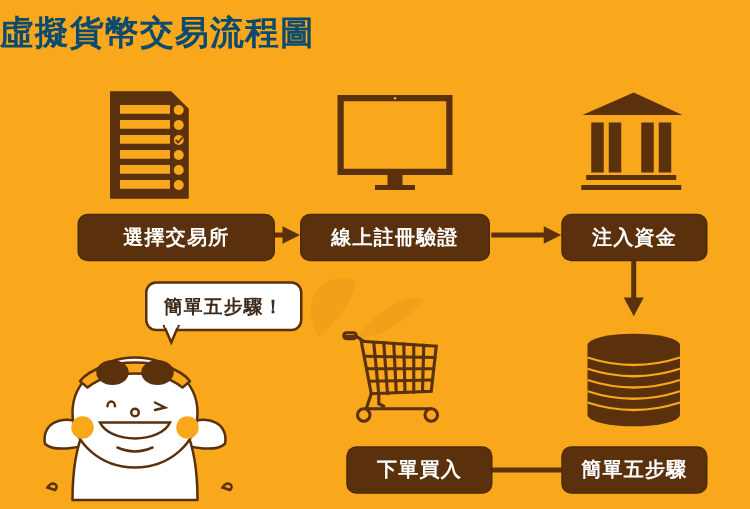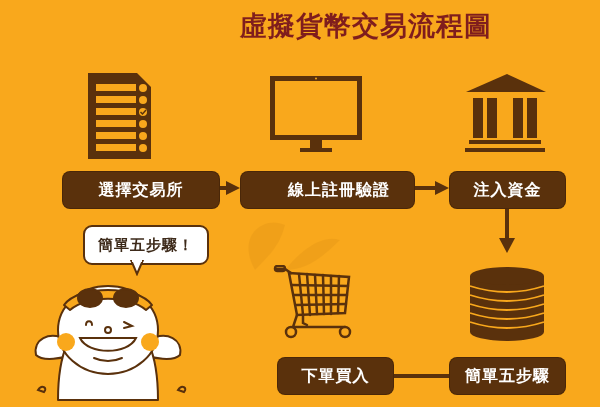--- a/index.html
+++ b/index.html
@@ -4,35 +4,35 @@
 <style>
   html, body { margin: 0; padding: 0; }
   body {
     width: 600px; height: 407px; overflow: hidden;
     background: #f9a81c;
     font-family: "DejaVu Sans", sans-serif;
     position: relative;
   }
   .title {
     position: absolute; left: 0; top: 8px; width: 492px;
-    text-align: right; font-size: 27px; font-weight: bold;
-    color: #7f1d1d; letter-spacing: 1px;
+    text-align: left; font-size: 27px; font-weight: bold;
+    color: #0c4a6e; letter-spacing: 1px;
   }
   .step {
     position: absolute; height: 36px; border-radius: 7px;
     background: #5a310c; color: #fff;
     font-size: 16px; font-weight: bold;
     display: flex; align-items: center; justify-content: center;
     letter-spacing: 1px;
     box-shadow: 0 0 0 1px #4a2708;
   }
   .icon { position: absolute; }
   .watermark { position: absolute; left: 235px; top: 215px; opacity: 0.5; }
   .bubble {
-    position: absolute; left: 83px; top: 225px; width: 122px; height: 36px;
+    position: absolute; left: 116px; top: 225px; width: 122px; height: 36px;
     background: #fff; border: 2px solid #5a310c; border-radius: 9px;
     display: flex; align-items: center; justify-content: center;
     font-size: 15px; font-weight: bold; color: #3d2a1a;
     letter-spacing: 1px;
   }
   .svgfull { position: absolute; left: 0; top: 0; }
 </style>
 </head>
 <body>
 
@@ -82,21 +82,21 @@
   <span>選擇交易所</span>
 </div>
 
 <svg class="icon" style="left:268px;top:74px" width="96" height="80">
   <rect x="2" y="2" width="92" height="64" fill="#5a310c"></rect>
   <rect x="7" y="7" width="82" height="54" fill="#f9a81c"></rect>
   <circle cx="48" cy="4.5" r="1" fill="#f9a81c"></circle>
   <rect x="42" y="66" width="12" height="9" fill="#5a310c"></rect>
   <rect x="32" y="74" width="32" height="4" fill="#5a310c"></rect>
 </svg>
-<div class="step" style="left:241px;top:172px;width:150px;padding-left:23px;">
+<div class="step" style="left:241px;top:172px;width:150px;">
   <span>線上註冊驗證</span>
 </div>
 
 <svg class="icon" style="left:464px;top:72px" width="86" height="82">
   <polygon points="43,2 82,20 2,20" fill="#5a310c"></polygon>
   <rect x="9" y="26" width="10" height="40" fill="#5a310c"></rect>
   <rect x="23" y="26" width="10" height="40" fill="#5a310c"></rect>
   <rect x="49" y="26" width="10" height="40" fill="#5a310c"></rect>
   <rect x="63" y="26" width="10" height="40" fill="#5a310c"></rect>
   <rect x="5" y="68" width="72" height="4" fill="#5a310c"></rect>

